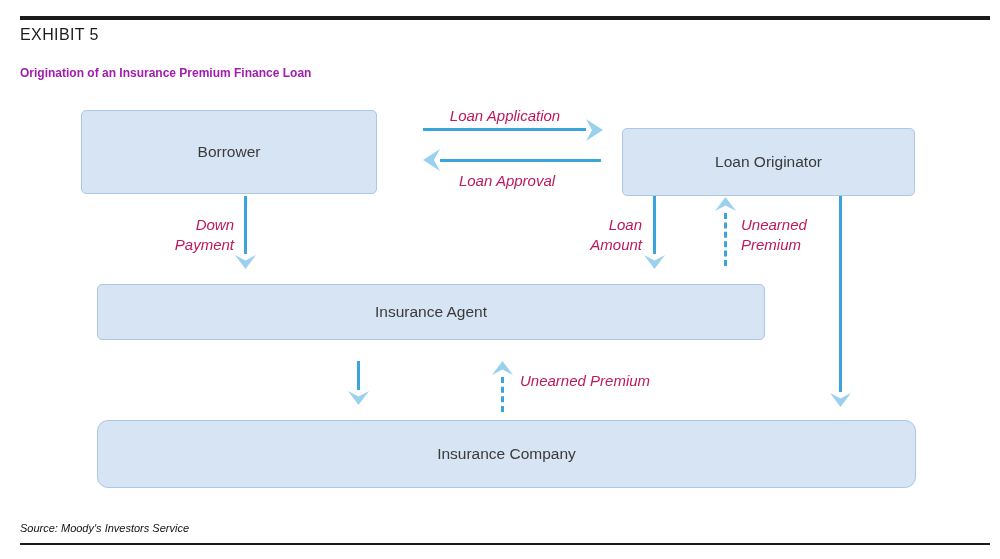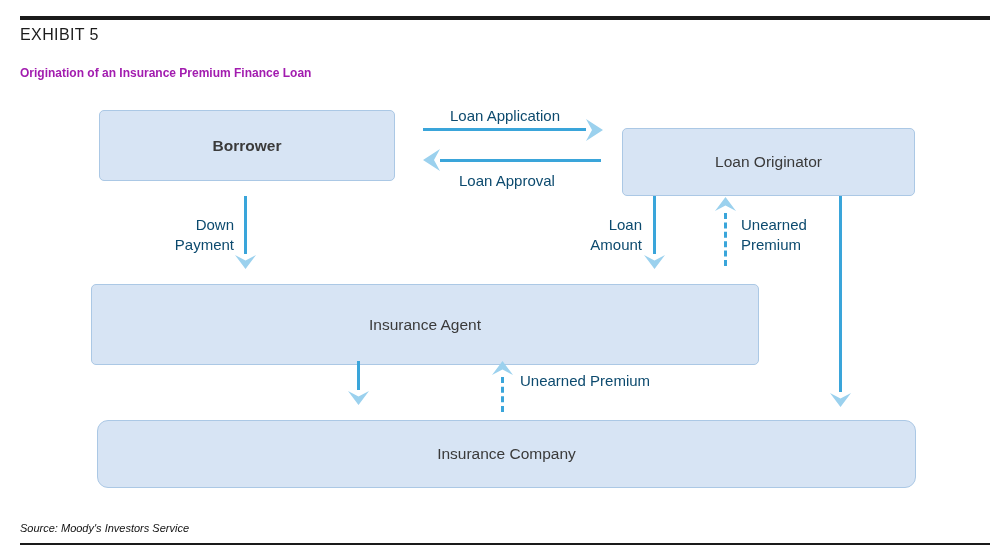--- a/index.html
+++ b/index.html
@@ -16,33 +16,33 @@
   .title       { left:20px; top:42px; font-size:12px; font-weight:700; color:#a21caf;margin-top:24px; }
 
   
   .node {
     background:var(--box-fill,#d7e4f4);
     border:1.5px solid var(--box-border,#abc8e5);
     border-radius:5px; box-sizing:border-box;
     display:flex; align-items:center; justify-content:center;
     font-size:15.5px; color:#3a3a3a;
   }
-  .node-borrower          { left:99px;  top:110px; width:296px; height:71px;font-weight:bold; }
+  .node-borrower          { left:81px;  top:110px; width:296px; height:84px; }
   .node-loan-originator   { left:622px; top:128px; width:293px; height:68px; }
-  .node-insurance-agent   { left:91px;  top:284px; width:668px; height:81px; }
+  .node-insurance-agent   { left:97px;  top:284px; width:668px; height:56px; }
   .node-insurance-company { left:97px;  top:420px; width:819px; height:68px;border-radius:11px; }
 
   
   .hline { height:3px; background:var(--arrow-line,#3aa5da); }
   .vline { width:3px;  background:var(--arrow-line,#3aa5da); }
   .vline.dashed { width:0; background:none; border-left:3px dashed var(--arrow-line,#3aa5da); }
   .chev  { color:var(--arrow-head,#9bd1ee); line-height:0; }
 
   
-  .flabel { font-size:15px; line-height:20px; color:#0c4a6e; }
+  .flabel { font-size:15px; line-height:20px; color:#be185d;font-style:italic; }
   .lbl-loan-application { left:410px; top:106px; width:190px; text-align:center; }
   .lbl-loan-approval    { left:412px; top:171px; width:190px; text-align:center; }
   .lbl-down-payment     { left:172px; top:215px; width:62px;  text-align:right; }
   .lbl-loan-amount      { left:582px; top:215px; width:60px;  text-align:right; }
   .lbl-unearned-upper   { left:741px; top:215px; width:66px;  text-align:left; }
   .lbl-notice           { left:856px; top:261px; width:64px;  text-align:left; }
   .lbl-payment-premium  { left:130px; top:372px; width:212px; text-align:right; line-height:17px; }
   .lbl-unearned-lower   { left:520px; top:372px; width:160px; text-align:left;  line-height:17px; }
 
   

